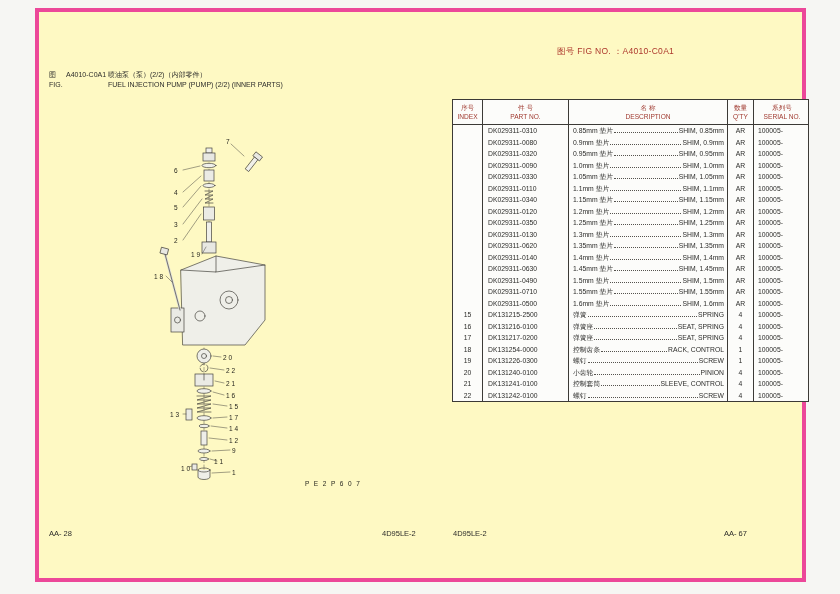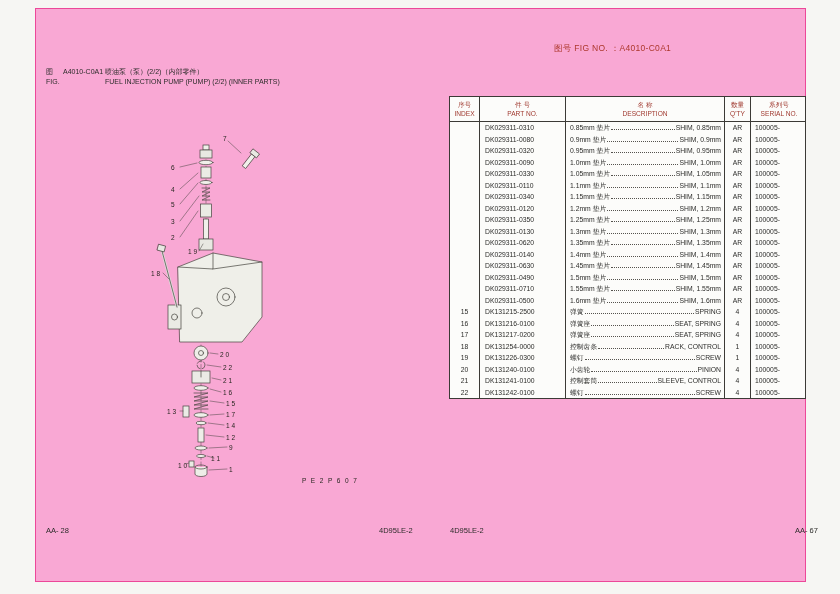--- a/index.html
+++ b/index.html
@@ -1,20 +1,20 @@
 <!DOCTYPE html>
 <html><head>
 <meta charset="utf-8">
 <style>
   * { margin:0; padding:0; box-sizing:border-box; }
   html,body { width:840px; height:594px; overflow:hidden; }
   body { background:#f3f3f0; font-family:"Liberation Sans","DejaVu Sans",sans-serif; }
   .page { position:relative; width:840px; height:594px; background:#f6f6f3; }
   .sheet { position:absolute; left:35px; top:8px; width:771px; height:574px;
-           background:#f9a8d4; border:1px solid #ec4899; }
+           background:#fef9c3; border:4px solid #ec4899; }
 
   
   .fig-header { position:absolute; left:10px; top:58px; display:grid;
                 grid-template-columns:17px 42px auto; font-size:7px;
                 line-height:9.5px; color:#2c2c2a; white-space:nowrap; }
 
   
   .red-figno { position:absolute; left:518px; top:34px; color:#ad382d;
                font-size:8.5px; letter-spacing:0.3px; white-space:nowrap; }
 
@@ -35,21 +35,21 @@
   .t-row > div { border-right:1px solid #3c3a36; overflow:hidden; white-space:nowrap; }
   .t-row > div:last-child { border-right:none; }
   .c-idx { text-align:center; }
   .c-part { padding-left:5px; }
   .c-desc { display:flex; padding:0 3px 0 4px; }
   .c-desc .leader { flex:1; border-bottom:1px dotted #55534e; margin:0 1px 3.5px; min-width:6px; }
   .c-qty { text-align:center; }
   .c-ser { padding-left:4px; }
 
   .footer-text { position:absolute; top:517px; font-size:7.5px; color:#2c2c2a; white-space:nowrap; }
-  .f1 { left:10px; } .f2 { left:343px; } .f3 { left:414px; } .f4 { left:759px; }
+  .f1 { left:10px; } .f2 { left:343px; } .f3 { left:414px; } .f4 { left:685px; }
 </style>
 </head>
 <body>
 
 <div class="page">
   <div class="sheet">
 
     <div class="fig-header">
       <span>图</span>
       <span>A4010-C0A1</span>

